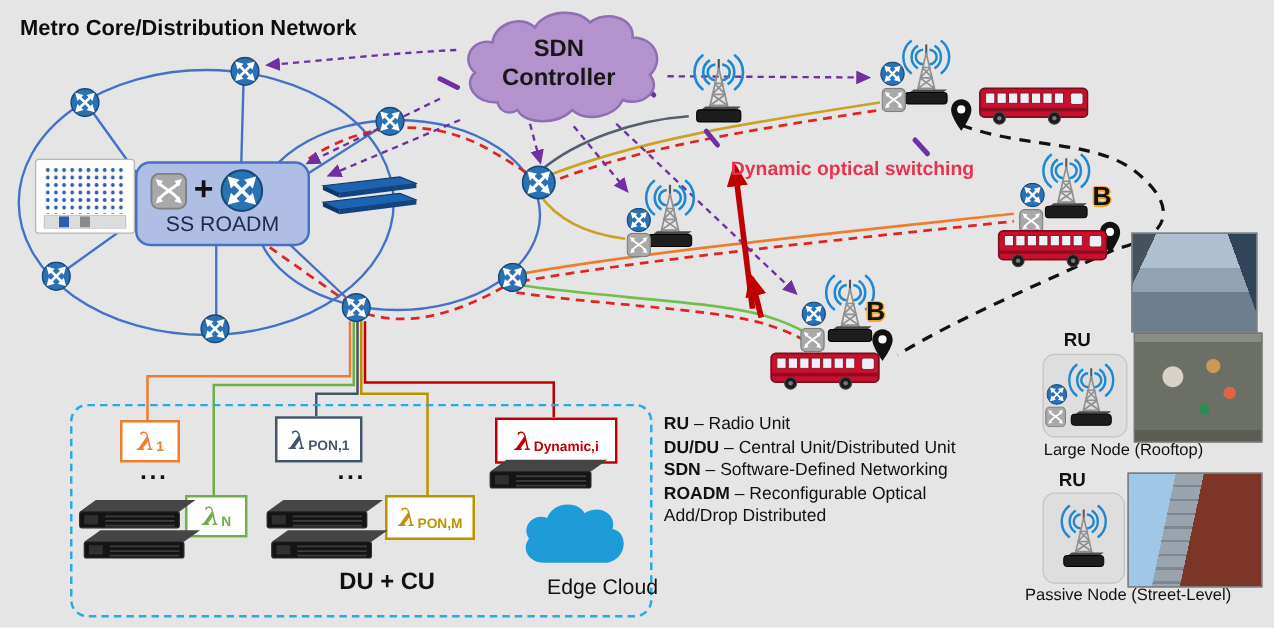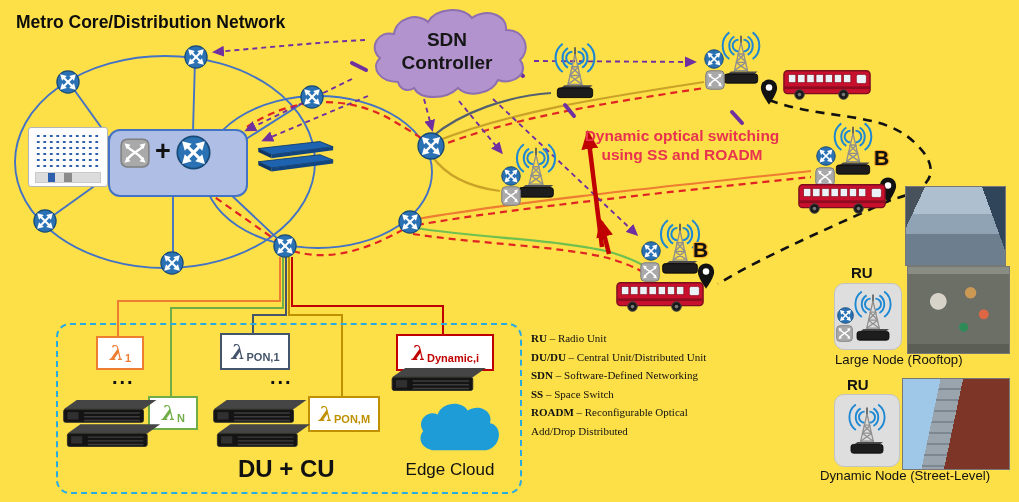--- a/index.html
+++ b/index.html
@@ -1,32 +1,32 @@
 <!DOCTYPE html>
 <html><head>
 <meta charset="utf-8">
 <style>
   html,body{margin:0;padding:0;background:#fff;}
-  #canvas{position:relative;width:1019px;height:502px;background:#fde047;overflow:hidden;
+  #canvas{position:relative;width:1019px;height:502px;background:#e5e5e5;overflow:hidden;
           font-family:"Liberation Sans",sans-serif;}
   .abs{position:absolute;}
   .title{font-size:17.5px;font-weight:700;color:#0d0d0d;white-space:nowrap;}
   .cloud-text{font-size:19px;font-weight:600;color:#161616;text-align:center;line-height:23px;}
   .annotation{font-size:15.5px;font-weight:600;text-align:center;line-height:19px;white-space:nowrap;}
   .ssroadm-box{background:#AEBEE4;border:2.2px solid #4472C4;border-radius:12px;}
   .ssroadm-label{font-size:17px;color:#1c2b4a;text-align:center;white-space:nowrap;}
   .plus{font-size:27px;font-weight:700;color:#111;line-height:26px;}
   .lambda-box{background:#fff;border:2.2px solid;display:flex;align-items:center;justify-content:center;}
   .lam{font-family:"DejaVu Serif",serif;font-style:italic;font-weight:700;font-size:20px;line-height:18px;}
   .lamsub{font-family:"Liberation Sans",sans-serif;font-weight:700;font-size:11px;position:relative;top:5px;left:1px;white-space:nowrap;}
   .dots{font-size:20px;font-weight:700;color:#111;letter-spacing:2px;}
-  .du-cu{font-size:24px;font-weight:700;color:#111;text-align:left;}
+  .du-cu{font-size:19px;font-weight:700;color:#111;text-align:right;}
   .edge-cloud-label{font-size:17px;color:#111;text-align:center;white-space:nowrap;}
   .dashed-site{border:2.5px dashed #29ABE2;border-radius:14px;}
-  .legend{font-size:11px;color:#111;line-height:18.5px;white-space:nowrap;font-family:Liberation Serif, serif;}
+  .legend{font-size:14px;color:#111;line-height:18.5px;white-space:nowrap;}
   .legend b{font-weight:700;}
   .ru-label{font-size:15px;font-weight:700;color:#111;}
   .caption{font-size:13.2px;color:#111;white-space:nowrap;}
   .bstop{font-size:21px;font-weight:700;color:#111;
          text-shadow:-1.2px 0 #F5A623,1.2px 0 #F5A623,0 -1.2px #F5A623,0 1.2px #F5A623;}
   .ru-box{background:#DEDEDE;border:1px solid #c3c3c3;border-radius:10px;}
   .photo{border:1px solid #777;}
   .photo1{background:
     linear-gradient(115deg,#47525c 0 14%,rgba(71,82,92,0) 14%),
     linear-gradient(250deg,#31455a 0 18%,rgba(49,69,90,0) 18%),
@@ -236,20 +236,21 @@
   </svg>
 
   <div class="abs ssroadm-box" style="left:108px;top:129px;width:136px;height:64px">
     <svg class="abs" style="left:10px;top:7px" width="30" height="30" viewBox="0 0 40 40">
         <use href="#sym-ss"></use>
       </svg>
     <div class="abs plus" style="left:45px;top:7px">+</div>
     <svg class="abs" style="left:66px;top:4px" width="35" height="35" viewBox="0 0 40 40">
         <use href="#sym-roadm"></use>
       </svg>
+    <div class="abs ssroadm-label" style="left:0;top:39px;width:136px">SS ROADM</div>
   </div>
 
   <svg class="abs" style="left:184px;top:45px" width="24" height="24" viewBox="0 0 40 40">
       <use href="#sym-roadm"></use>
     </svg>
   <svg class="abs" style="left:56px;top:70px" width="24" height="24" viewBox="0 0 40 40">
       <use href="#sym-roadm"></use>
     </svg>
   <svg class="abs" style="left:33px;top:209px" width="24" height="24" viewBox="0 0 40 40">
       <use href="#sym-roadm"></use>
@@ -329,21 +330,20 @@
   <div class="abs bstop" style="left:874px;top:146px">B</div>
   <svg class="abs" style="left:879px;top:176px" width="18" height="28" viewBox="0 0 20 30">
       <use href="#sym-pin"></use>
     </svg>
   <svg class="abs" style="left:797px;top:182px" width="90" height="33" viewBox="0 0 96 36">
       <use href="#sym-bus"></use>
     </svg>
 
   <div class="abs annotation" style="left:562px;top:126px;width:240px;color:#E8334F">
     <div>Dynamic optical switching</div>
-    <div>using SS and ROADM</div>
   </div>
 
   <div class="abs dashed-site" style="left:56px;top:323px;width:462px;height:167px"></div>
 
   <div class="abs lambda-box" style="left: 96px; top: 336px; width: 44px; height: 30px; color: rgb(237, 125, 49); border-color: rgb(237, 125, 49);">
     <span class="lam">λ</span>
       <span class="lamsub">1</span>
   </div>
   <div class="abs lambda-box" style="left: 148px; top: 396px; width: 46px; height: 30px; color: rgb(112, 173, 71); border-color: rgb(112, 173, 71);">
     <span class="lam">λ</span>
@@ -375,27 +375,26 @@
   </svg>
   <svg class="abs" style="left:390px;top:366px" width="98" height="30" viewBox="0 0 104 32">
     <use href="#sym-srv" width="104" height="32"></use>
   </svg>
 
   <div class="abs du-cu" style="left:238px;top:455px;width:110px">DU + CU</div>
 
   <svg class="abs" style="left:410px;top:398px" width="98" height="60" viewBox="0 0 100 62">
     <use href="#sym-cloud" fill="#1E9CD7"></use>
   </svg>
-  <div class="abs edge-cloud-label" style="left:388px;top:460px;width:124px">Edge Cloud</div>
+  <div class="abs edge-cloud-label" style="left:420px;top:460px;width:124px">Edge Cloud</div>
 
   <div class="abs legend" style="left:531px;top:329px">
     <div><b>RU</b> <span>– Radio Unit</span></div>
     <div><b>DU/DU</b> <span>– Central Unit/Distributed Unit</span></div>
     <div><b>SDN</b> <span>– Software-Defined Networking</span></div>
-    <div><b>SS</b> <span>– Space Switch</span></div>
     <div><b>ROADM</b> <span>– Reconfigurable Optical</span></div>
     <div><b></b><span>Add/Drop Distributed</span></div>
   </div>
 
   <div class="abs photo photo1" style="left:905px;top:186px;width:99px;height:78px"></div>
 
   <div class="abs ru-label" style="left:851px;top:264px">RU</div>
   <div class="abs ru-box" style="left:834px;top:283px;width:66px;height:65px">
     <svg class="abs" style="left:14px;top:4px" width="48" height="58" viewBox="0 0 60 68">
         <use href="#sym-tower"></use>
@@ -410,15 +409,15 @@
   <div class="abs photo photo2" style="left:907px;top:266px;width:101px;height:86px"></div>
   <div class="abs caption" style="left:835px;top:352px;width:185px">Large Node (Rooftop)</div>
 
   <div class="abs ru-label" style="left:847px;top:376px">RU</div>
   <div class="abs ru-box" style="left:834px;top:394px;width:64px;height:71px">
     <svg class="abs" style="left:8px;top:4px" width="48" height="62" viewBox="0 0 60 68">
         <use href="#sym-tower"></use>
       </svg>
   </div>
   <div class="abs photo photo3" style="left:902px;top:378px;width:106px;height:90px"></div>
-  <div class="abs caption" style="left:820px;top:468px;width:200px">Dynamic Node (Street-Level)</div>
+  <div class="abs caption" style="left:820px;top:468px;width:200px">Passive Node (Street-Level)</div>
 
 </div>
 
 </body></html>

